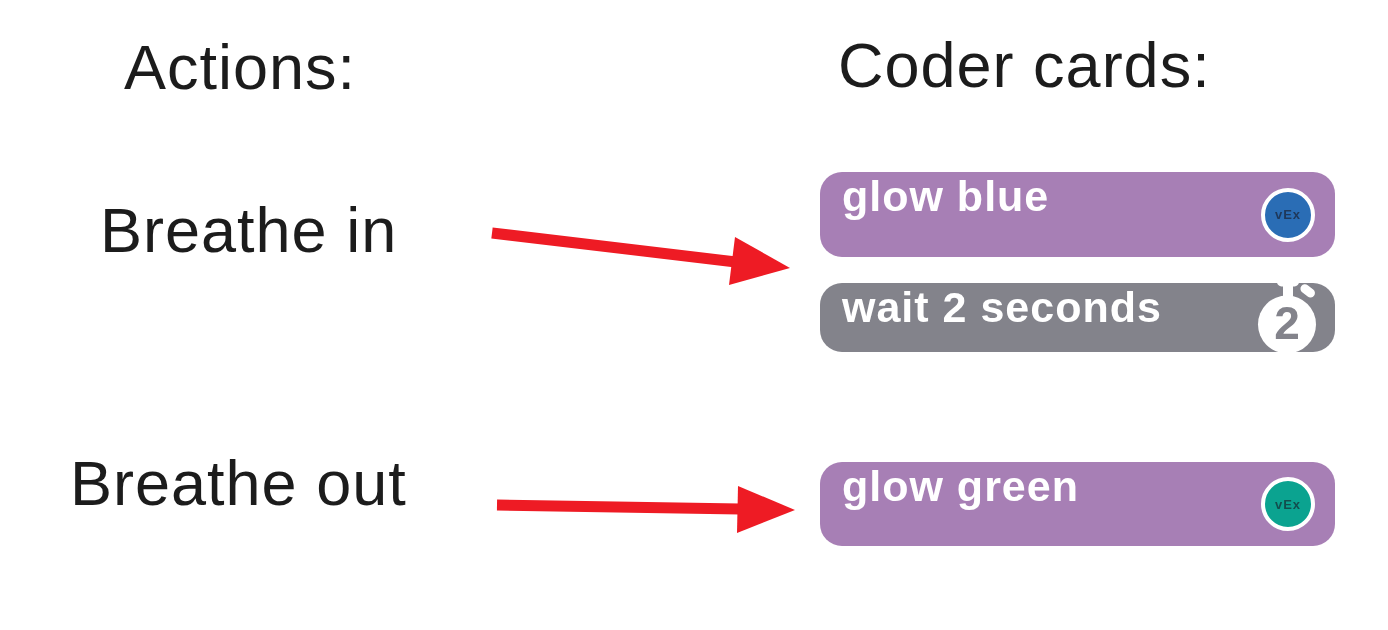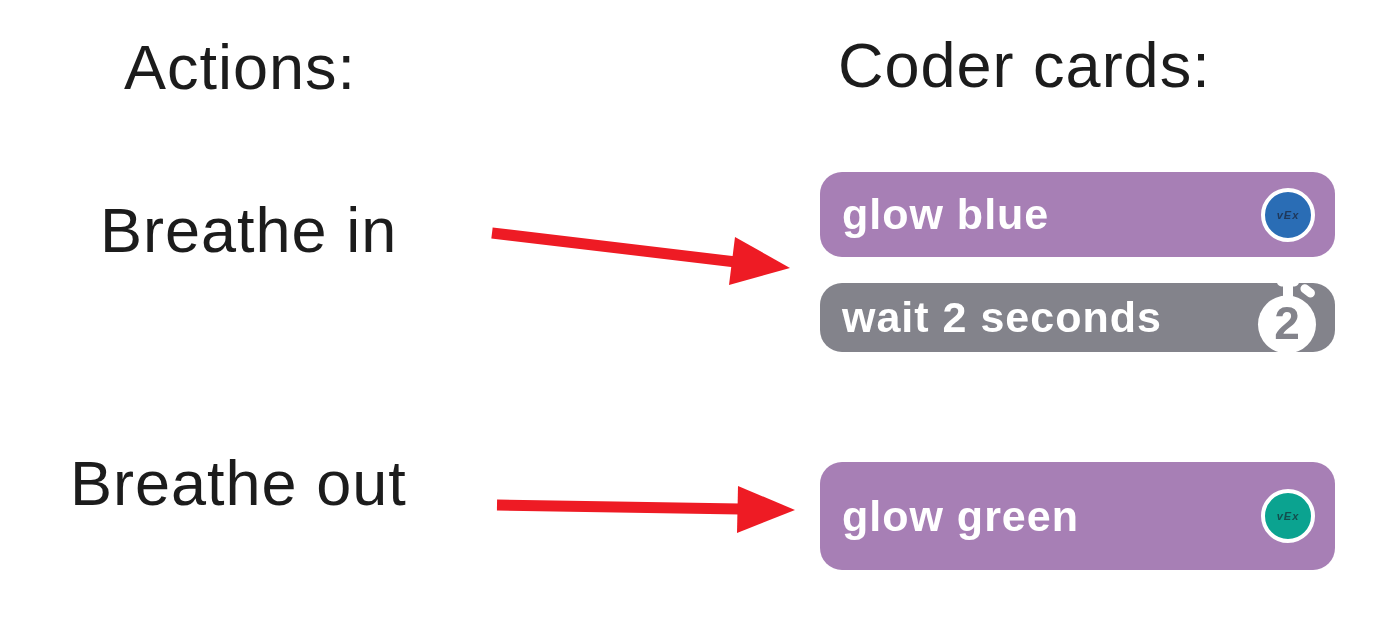--- a/index.html
+++ b/index.html
@@ -26,27 +26,26 @@
   .label-breathe-in   { left: 100px; top: 199px; }
   .label-breathe-out  { left: 70px;  top: 452px; }
 
   
   .card {
     position: absolute;
     left: 820px;
     width: 515px;
     border-radius: 22px;
     display: flex;
-    align-items: center;
     box-sizing: border-box;
     padding: 0 22px;
   }
   .card-glow-blue  { top: 172px; height: 85px; }
   .card-wait       { top: 283px; height: 69px; }
-  .card-glow-green { top: 462px; height: 108px; }
+  .card-glow-green { top: 462px; height: 84px; }
 
   .card-label {
     color: #ffffff;
     font-weight: bold;
     font-size: 43px;
     letter-spacing: 1px;
     white-space: nowrap;
   }
 
   .vex-circle {
@@ -56,26 +55,25 @@
     transform: translateY(-50%);
     width: 46px;
     height: 46px;
     border: 4px solid #ffffff;
     border-radius: 50%;
     display: flex;
     align-items: center;
     justify-content: center;
   }
   .vex-logo-text {
-    font-size: 11px;
+    font-size: 13px;
     font-weight: bold;
     color: rgba(25, 25, 35, 0.62);
     letter-spacing: 1px;
     user-select: none;
-    font-style: italic;
   }
 
   .stopwatch-icon {
     position: absolute;
     right: 14px;
     top: 50%;
     transform: translateY(-52%);
   }
 
   .arrow-svg { position: absolute; }

